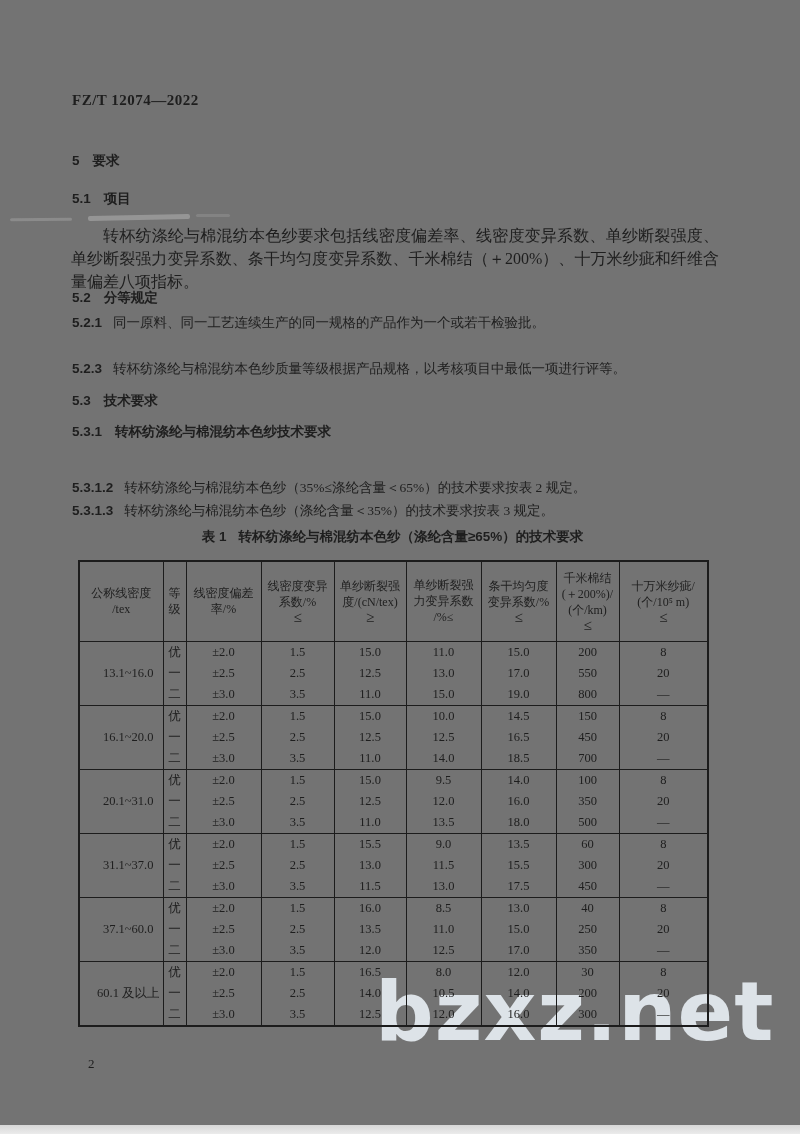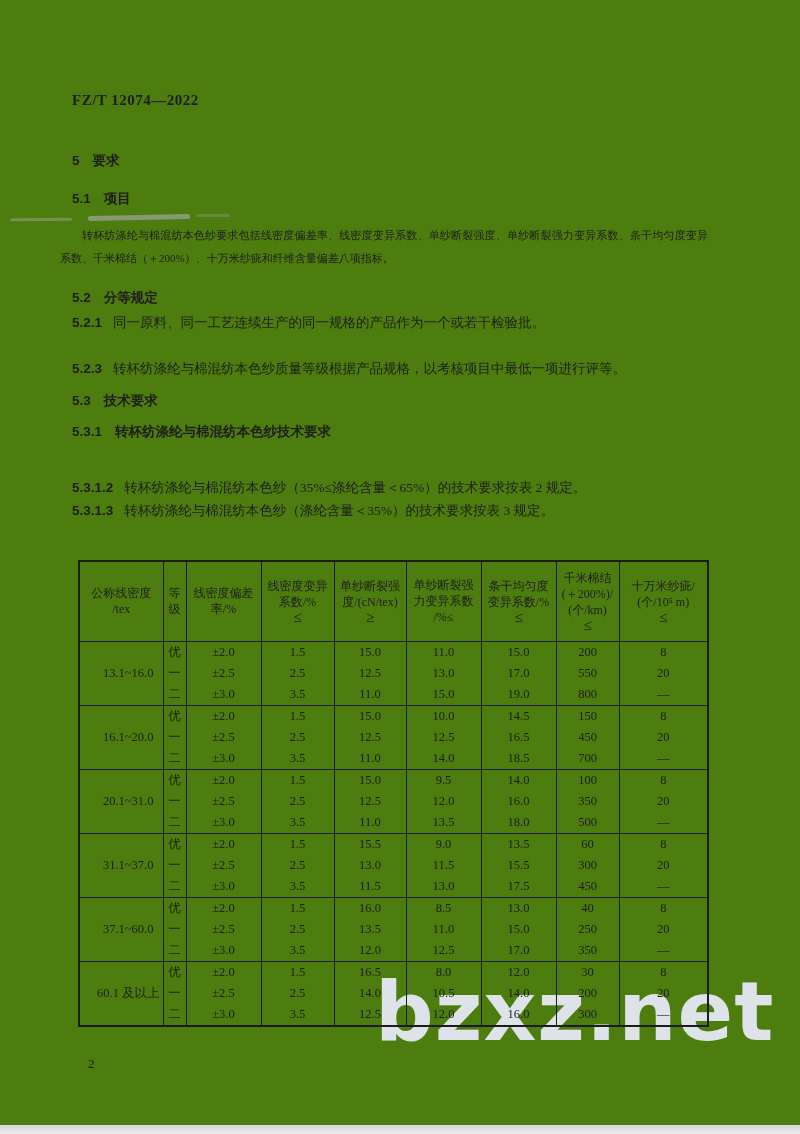--- a/index.html
+++ b/index.html
@@ -1,24 +1,24 @@
 <!DOCTYPE html>
 <html><head>
 <meta charset="utf-8">
 <style>
   html,body{margin:0;padding:0;background:#e9e9e9;}
-  .page{position:relative;width:800px;height:1134px;background:#4d7c0f;margin:0 auto;
+  .page{position:relative;width:800px;height:1134px;background:#737373;margin:0 auto;
         overflow:hidden;font-family:"Liberation Serif","DejaVu Serif",serif;color:#1e1e1e;}
   .layer{position:absolute;z-index:2;}
   .doc-code{top:92px;left:72px;font-weight:bold;font-size:15px;letter-spacing:.5px;
             font-family:"Liberation Serif","DejaVu Serif",serif;}
   .heading{font-family:"Liberation Sans","DejaVu Sans",sans-serif;font-weight:bold;
            font-size:13.5px;left:72px;}
   .heading .hnum{margin-right:13px;}
-  .para{left:60px;width:648px;font-size:11px;line-height:23px;text-align:justify;
+  .para{left:71px;width:648px;font-size:16px;line-height:23px;text-align:justify;
         text-indent:2em;}
   .clause{left:72px;width:660px;font-size:13.5px;line-height:22px;}
   .clause .cnum{font-family:"Liberation Sans","DejaVu Sans",sans-serif;font-weight:bold;
                 margin-right:11px;}
   .caption{left:78px;width:629px;text-align:center;font-family:"Liberation Sans","DejaVu Sans",sans-serif;
            font-weight:bold;font-size:13.5px;}
   .caption .capnum{margin-right:12px;}
 
   table.spec{position:absolute;z-index:2;left:78px;top:560px;width:629px;
              border-collapse:collapse;table-layout:fixed;
@@ -86,20 +86,23 @@
     <span class="hnum">5.3.1</span><span>转杯纺涤纶与棉混纺本色纱技术要求</span>
   </div>
 
   <div class="layer clause" style="top:477px">
     <span class="cnum">5.3.1.2</span><span class="ctext">转杯纺涤纶与棉混纺本色纱（35%≤涤纶含量＜65%）的技术要求按表 2 规定。</span>
   </div>
   <div class="layer clause" style="top:500px">
     <span class="cnum">5.3.1.3</span><span class="ctext">转杯纺涤纶与棉混纺本色纱（涤纶含量＜35%）的技术要求按表 3 规定。</span>
   </div>
 
+  <div class="layer caption" style="top:528px">
+    <span class="capnum">表 1</span><span>转杯纺涤纶与棉混纺本色纱（涤纶含量≥65%）的技术要求</span>
+  </div>
 
   <div class="layer watermark">bzxz.net</div>
 
   <table class="spec">
     <colgroup>
       <col class="c1">
         <col class="c2">
         <col class="c3">
         <col class="c4">
         <col class="c5">

